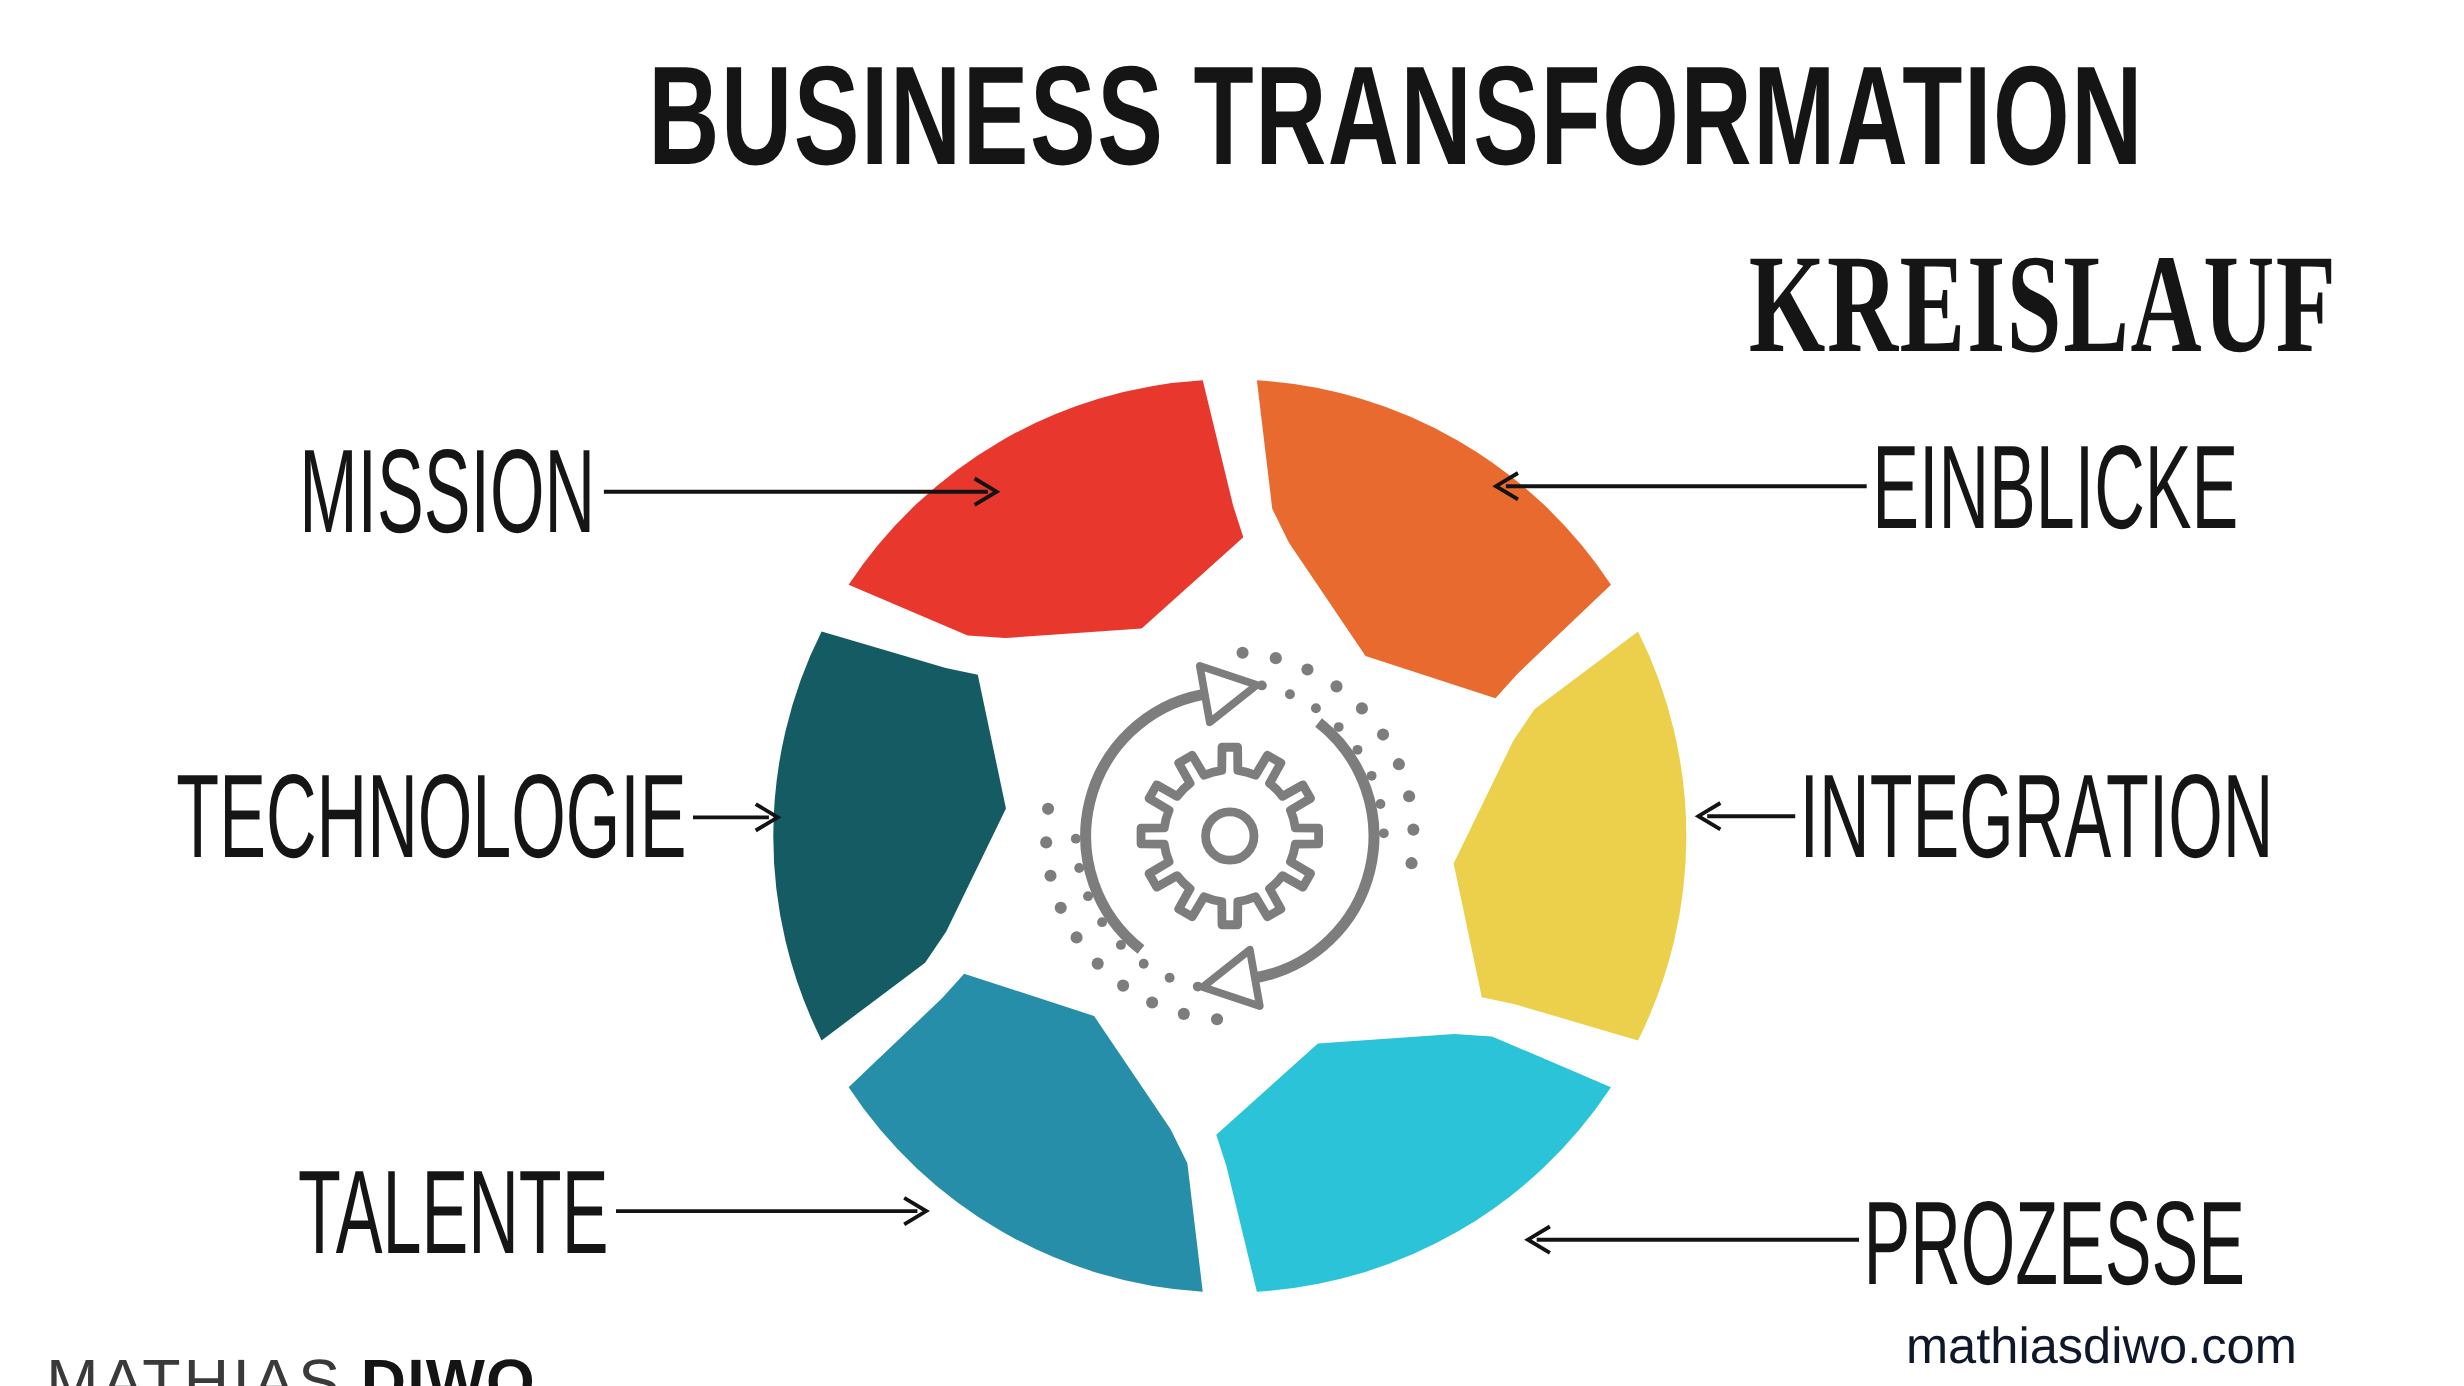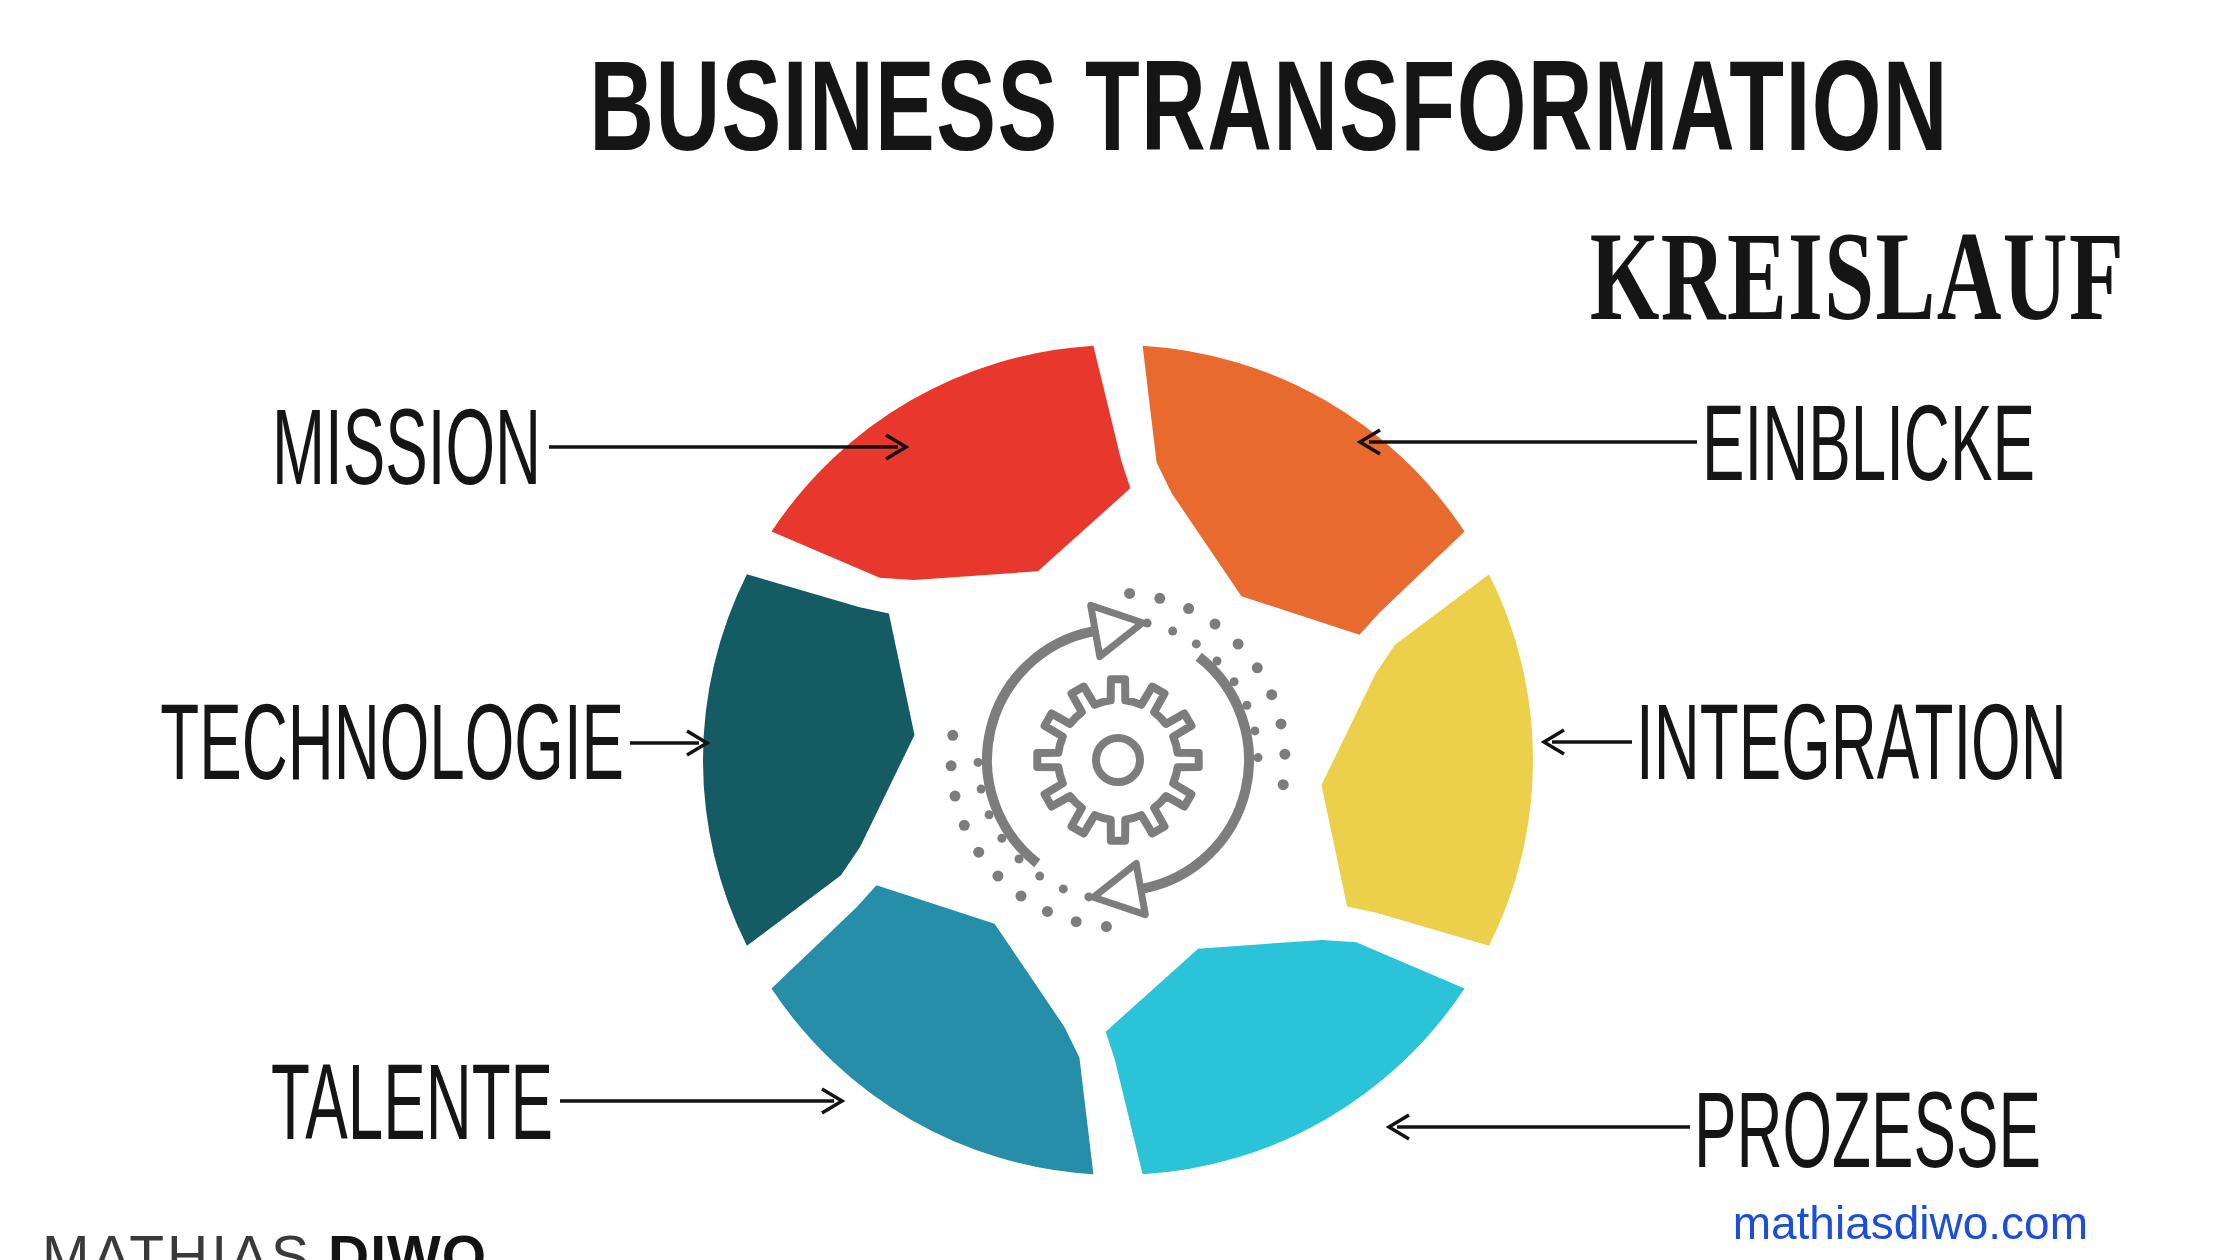--- a/index.html
+++ b/index.html
@@ -137,13 +137,13 @@
 <div class="lbl anchor-right" id="lbl-technologie">TECHNOLOGIE</div>
 <div class="lbl anchor-left" id="lbl-integration">INTEGRATION</div>
 <div class="lbl anchor-right" id="lbl-talente">TALENTE</div>
 <div class="lbl anchor-left" id="lbl-prozesse">PROZESSE</div>
 
 <div class="brand">
   <span class="first">MATHIAS</span>
   <span> </span>
   <span class="last">DIWO</span>
 </div>
-<div class="website" id="website" style="color: #1d4ed8;">mathiasdiwo.com</div>
+<div class="website" id="website" style="color: #0f172a;">mathiasdiwo.com</div>
 
 </body></html>

